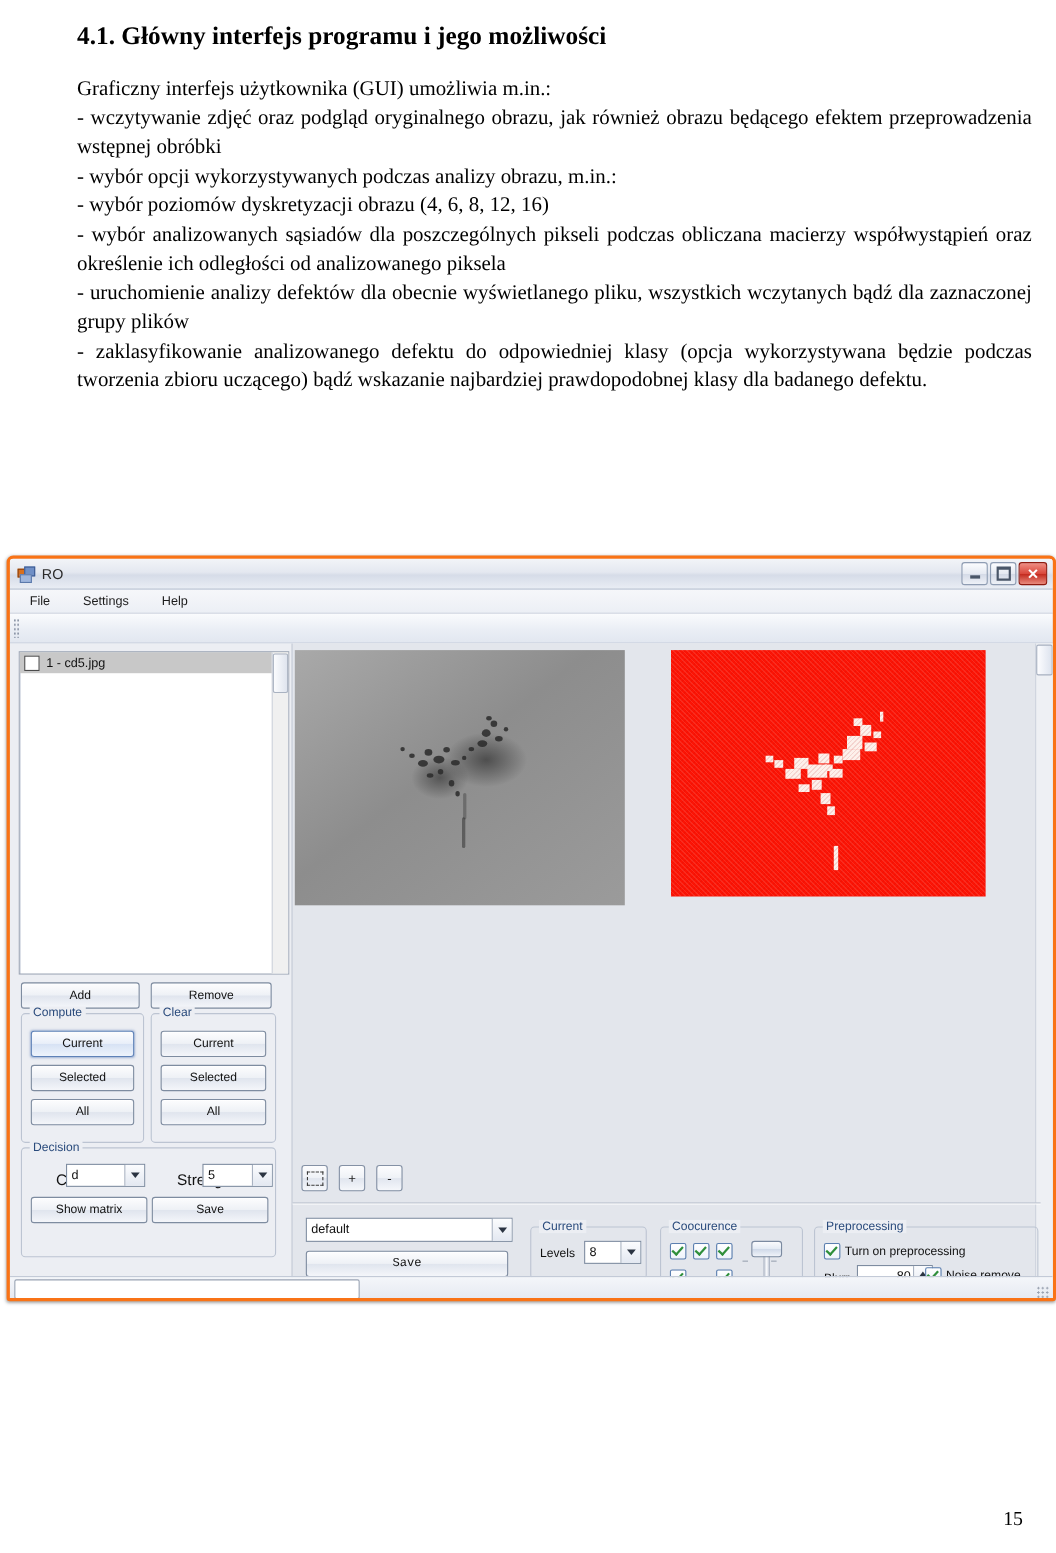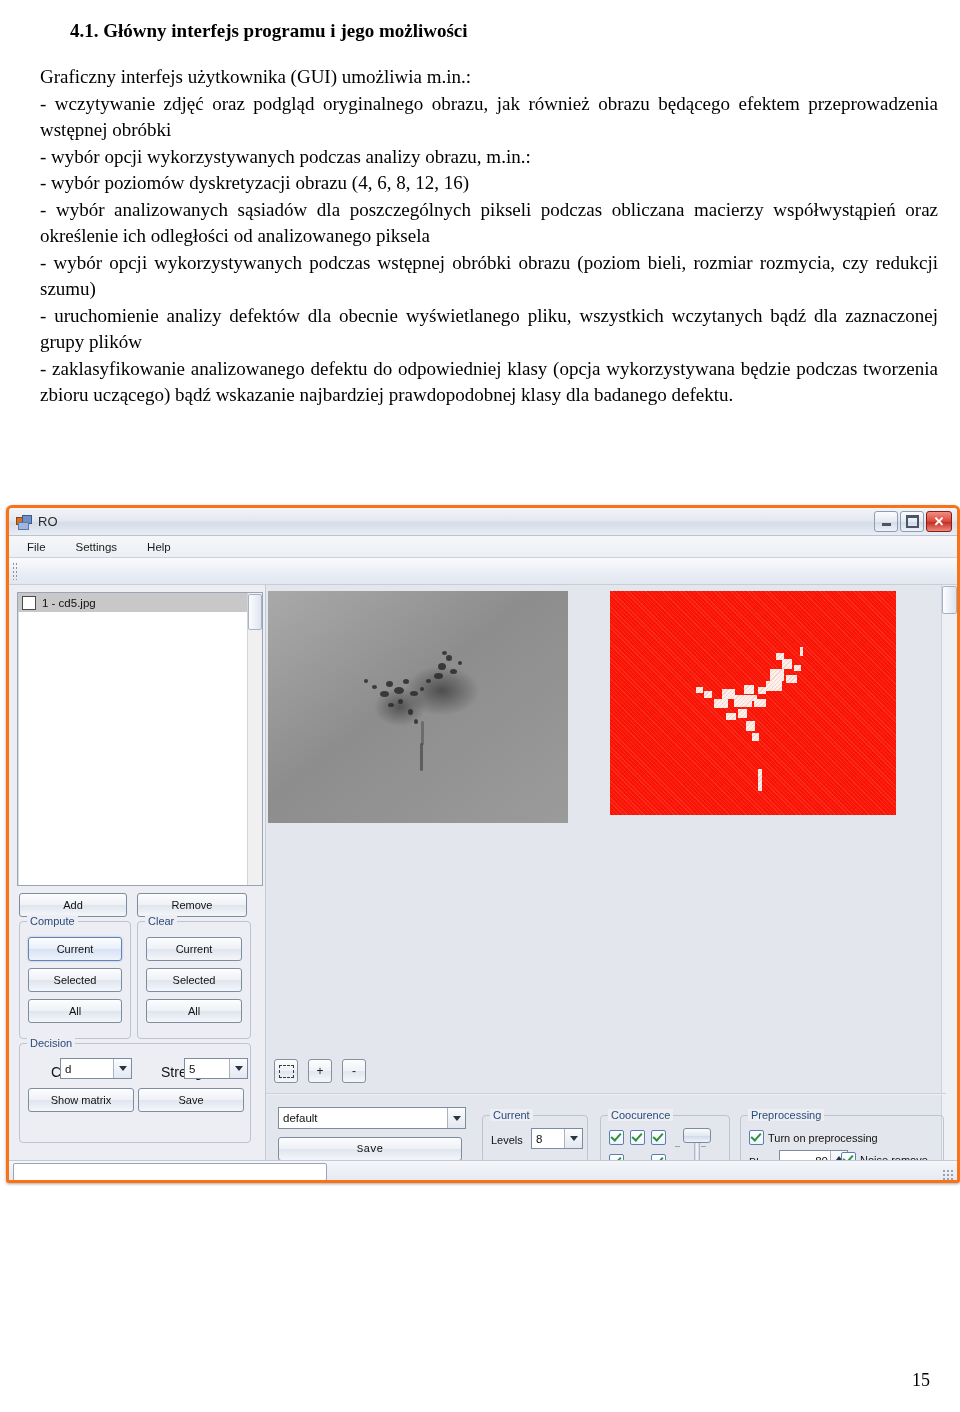--- a/index.html
+++ b/index.html
@@ -26,28 +26,28 @@
     font-weight: bold;
     font-size: 21px;
     margin: 0;
     padding: 8px 0 0 34px;
     letter-spacing: .1px;
   }
   .h1 .num { display: inline-block; width: 36px; }
   .h2 {
     font-family: "Liberation Serif", serif;
     font-weight: bold;
-    font-size: 19px;
+    font-size: 23px;
     margin: 0;
     padding: 20px 10px 0 70px;
   }
   .body-text {
     font-size: 19px;
     line-height: 26.5px;
-    padding: 22px 22px 0 40px;
+    padding: 22px 22px 0 70px;
     text-align: justify;
   }
   .body-text p { margin: 0; }
   .body-text p.just { text-align: justify; text-align-last: left; }
 
   
   .app-window {
     position: absolute;
     left: 6px;
     top: 505px;
@@ -429,21 +429,20 @@
 <body>
 
 <div class="doc">
   <div class="h2">4.1. Główny interfejs programu i jego możliwości</div>
   <div class="body-text">
     <p>Graficzny interfejs użytkownika (GUI) umożliwia m.in.:</p>
     <p class="just">- wczytywanie zdjęć oraz podgląd oryginalnego obrazu, jak również obrazu będącego efektem przeprowadzenia wstępnej obróbki</p>
     <p>- wybór opcji wykorzystywanych podczas analizy obrazu,  m.in.:</p>
     <p>- wybór poziomów dyskretyzacji obrazu (4, 6, 8, 12, 16)</p>
     <p class="just">- wybór analizowanych sąsiadów dla poszczególnych pikseli podczas obliczana macierzy współwystąpień oraz określenie ich odległości od analizowanego piksela</p>
-    <p class="just">- wybór opcji wykorzystywanych podczas wstępnej obróbki obrazu (poziom bieli, rozmiar rozmycia, czy redukcji szumu)</p>
     <p class="just">- uruchomienie analizy defektów dla obecnie wyświetlanego pliku, wszystkich wczytanych bądź dla zaznaczonej grupy plików</p>
     <p class="just">- zaklasyfikowanie analizowanego defektu do odpowiedniej klasy (opcja wykorzystywana będzie podczas tworzenia zbioru uczącego) bądź wskazanie najbardziej prawdopodobnej klasy dla badanego defektu.</p>
   </div>
 </div>
 
 <div class="app-window">
 
   <div class="titlebar">
     <span class="title-icon">
         <i class="a"></i>

